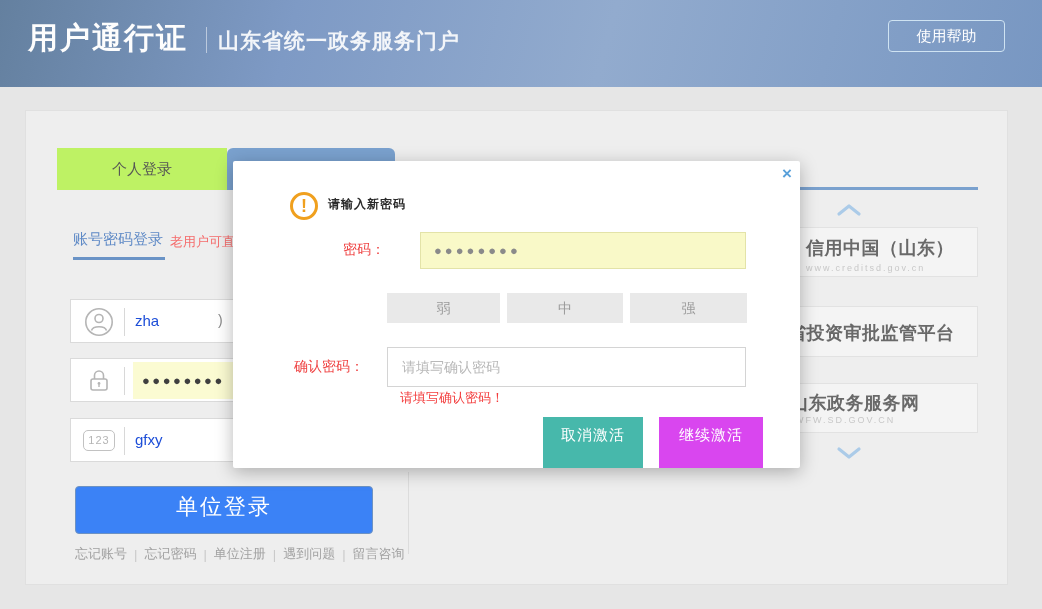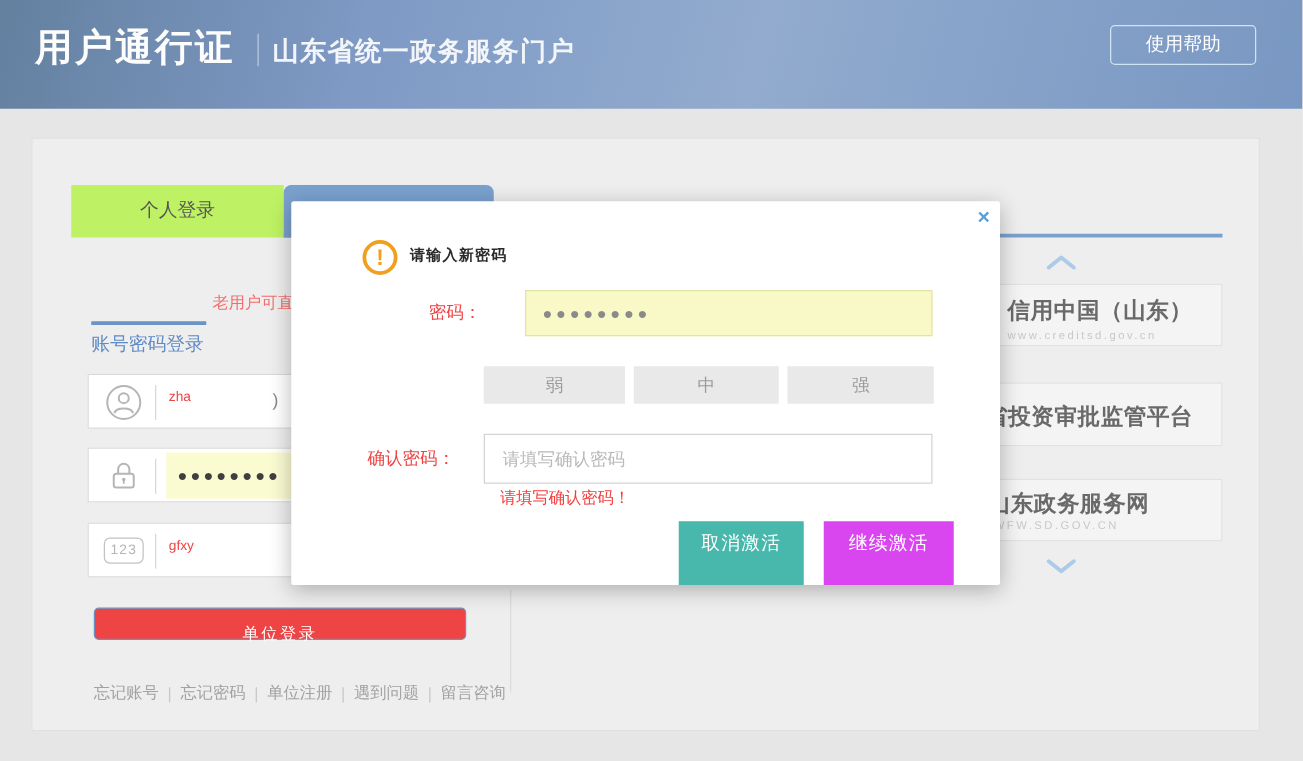--- a/index.html
+++ b/index.html
@@ -17,40 +17,40 @@
     border:1px solid #cfe3f2; border-radius:4px; color:#fff; font-size:15px; line-height:30px; text-align:center; cursor:pointer; }
 
   
   .panel { left:25px; top:110px; width:983px; height:475px; background:#eeeeee; border:1px solid #e0e0e0; }
 
   .tab-personal { left:57px; top:148px; width:170px; height:42px; background:#bef264; color:#555;
     font-size:15px; text-align:center; line-height:42px; cursor:pointer; }
   .tab-active { left:227px; top:148px; width:168px; height:42px; background:#7aa1ce; border-radius:6px 6px 0 0; cursor:pointer; }
   .tabline { left:227px; top:187px; width:751px; height:3px; background:#7aa1ce; }
 
-  .method { left:73px; top:230px; font-size:15px; color:#5f8ac6; cursor:pointer;margin-top:36px; }
+  .method { left:73px; top:230px; font-size:15px; color:#5f8ac6; cursor:pointer; }
   .method-underline { left:73px; top:257px; width:92px; height:3px; background:#6a93c6; }
   .note { left:170px; top:233px; font-size:13px; color:#f56c6c; white-space:nowrap; }
 
   .frow { width:320px; height:44px; background:#fff; border:1px solid #dadada; }
   .frow .ic { position:absolute; left:13px; top:7px; width:30px; height:30px; }
   .frow .vdiv { position:absolute; left:53px; top:8px; width:1px; height:28px; background:#d8d8d8; }
-  .frow .ftext { position:absolute; left:64px; top:12px; font-size:11px; color:#ef4444; }
+  .frow .ftext { position:absolute; left:64px; top:12px; font-size:15px; color:#1d4ed8; }
   .row1 { left:70px; top:299px; }
   .row2 { left:70px; top:358px; }
   .row3 { left:70px; top:418px; }
   .redaction { left:166px; top:309px; width:56px; height:24px; background:#fff; }
   .user-suffix { left:218px; top:312px; font-size:14px; color:#888; }
   .yellowfill { position:absolute; left:62px; top:3px; width:256px; height:37px; background:#fbfbd2;
     line-height:37px; padding-left:9px; font-size:13px; letter-spacing:2.5px; color:#3f3f3f; }
   .captcha-ic { position:absolute; left:12px; top:11px; width:32px; height:21px; border:1.5px solid #c2c2c2;
     border-radius:5px; color:#b5b5b5; font-size:11px; text-align:center; line-height:18px; letter-spacing:1px; }
 
-  .unit-btn { left:75px; top:486px; width:298px; height:26px; background:#ef4444; border:1px solid #6d92c2;
-    border-radius:4px; color:#fff; font-size:13px; text-align:center; line-height:40px; letter-spacing:2px; cursor:pointer; }
+  .unit-btn { left:75px; top:486px; width:298px; height:48px; background:#3b82f6; border:1px solid #6d92c2;
+    border-radius:4px; color:#fff; font-size:22px; text-align:center; line-height:40px; letter-spacing:2px; cursor:pointer; }
 
   .links-row { left:75px; top:545px; display:flex; align-items:center; font-size:13px; color:#a2a2a2; white-space:nowrap; }
   .links-row .lnk { cursor:pointer; }
   .links-row .sep { color:#c9c9c9; margin:0 7px; }
 
   .vdivider { left:408px; top:472px; width:1px; height:82px; background:#dcdcdc; }
 
   
   .chev { width:26px; height:14px; cursor:pointer; }
   .chev-up { left:836px; top:203px; }

